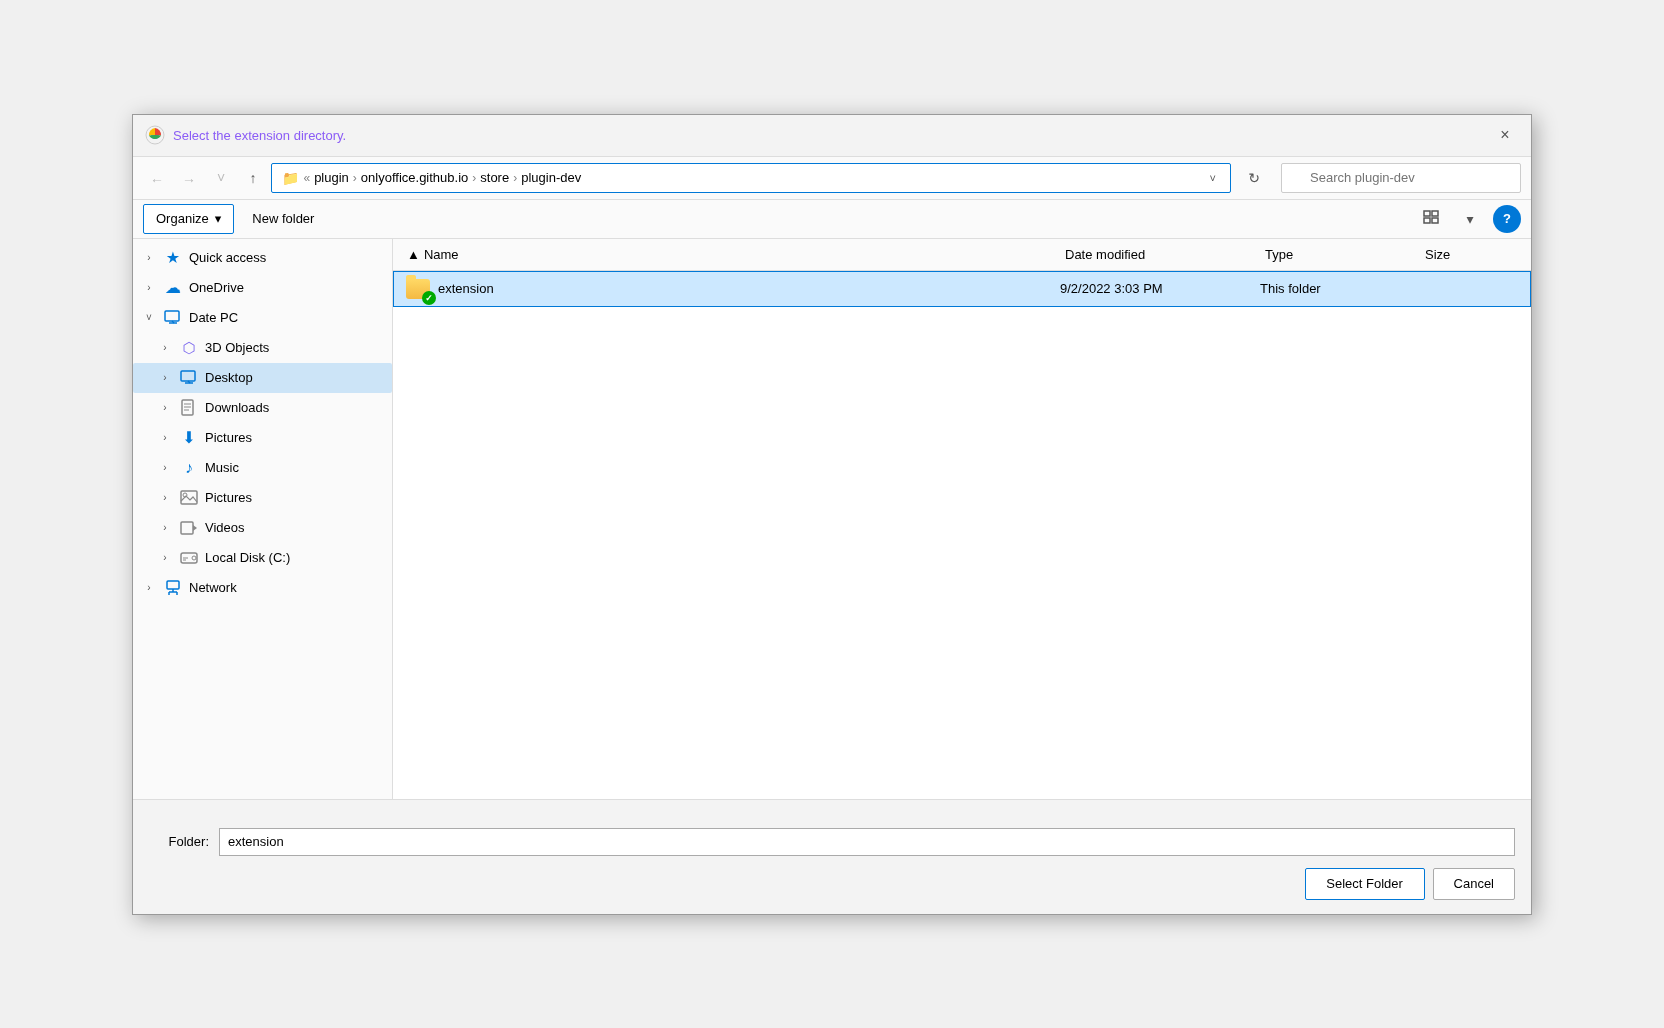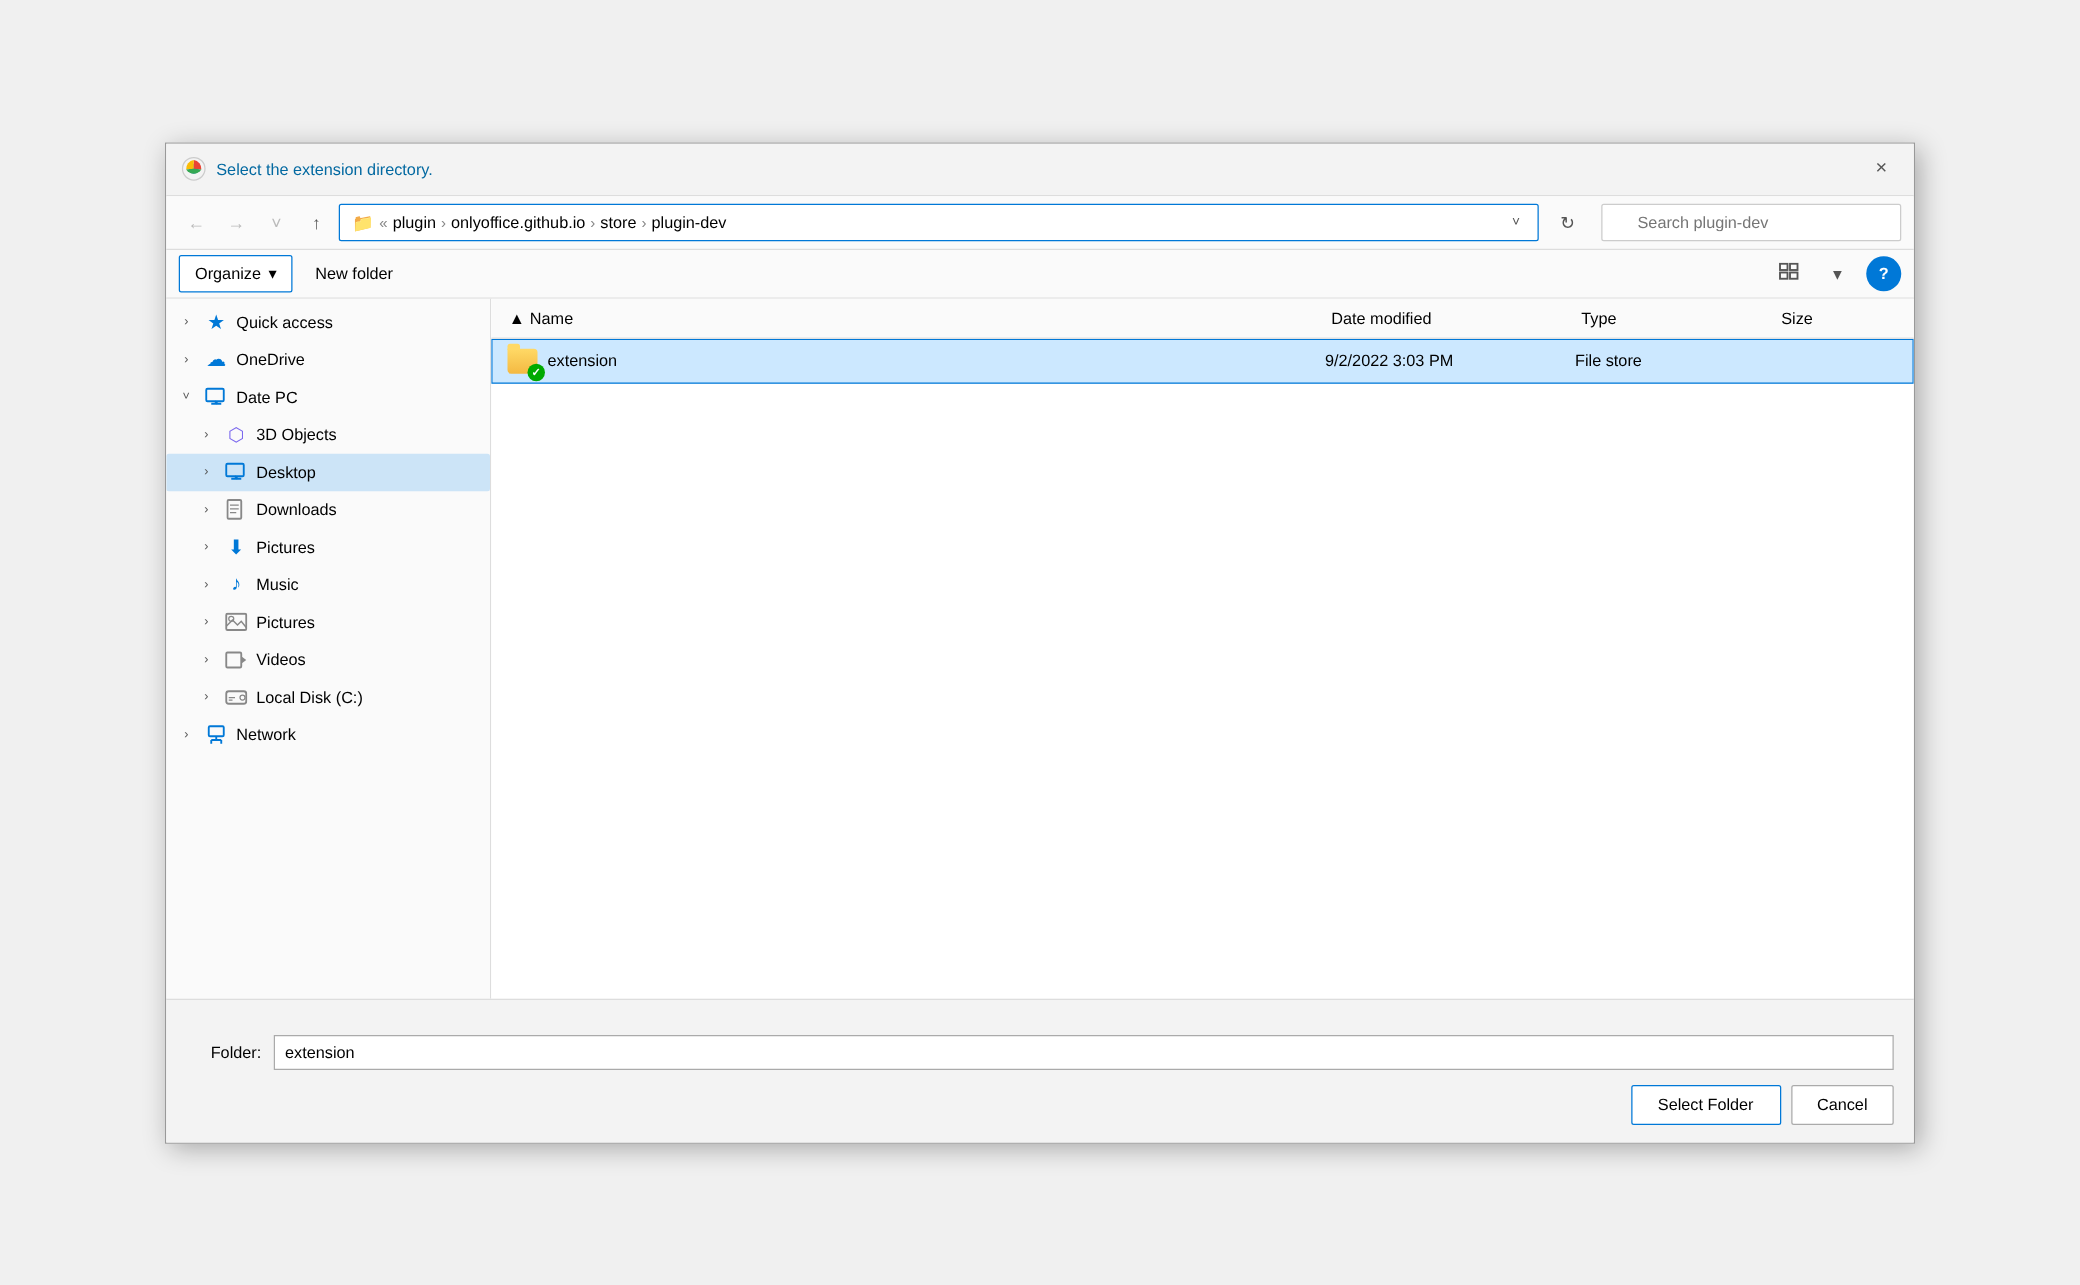--- a/index.html
+++ b/index.html
@@ -34,21 +34,21 @@
       display: flex;
       align-items: center;
       gap: 8px;
     }
     .chrome-icon {
       width: 20px;
       height: 20px;
     }
     .title-text {
       font-size: 13px;
-      color: #0369a1;
+      color: #8b5cf6;
     }
     .close-btn {
       width: 28px;
       height: 28px;
       display: flex;
       align-items: center;
       justify-content: center;
       cursor: pointer;
       font-size: 16px;
       color: #555;
@@ -610,21 +610,21 @@
         </div>
       </div>
 
       <div class="file-row selected">
         <div class="file-icon">
           <div class="folder-yellow"></div>
           <div class="folder-check">✓</div>
         </div>
         <span class="file-name">extension</span>
         <span class="file-date">9/2/2022 3:03 PM</span>
-        <span class="file-type">File store</span>
+        <span class="file-type">This folder</span>
         <span class="file-size"></span>
       </div>
 
     </div>
   </div>
 
   <div class="bottom-bar">
     <div class="folder-row">
       <span class="folder-label">Folder:</span>
       <input type="text" class="folder-input" value="extension" style="">

